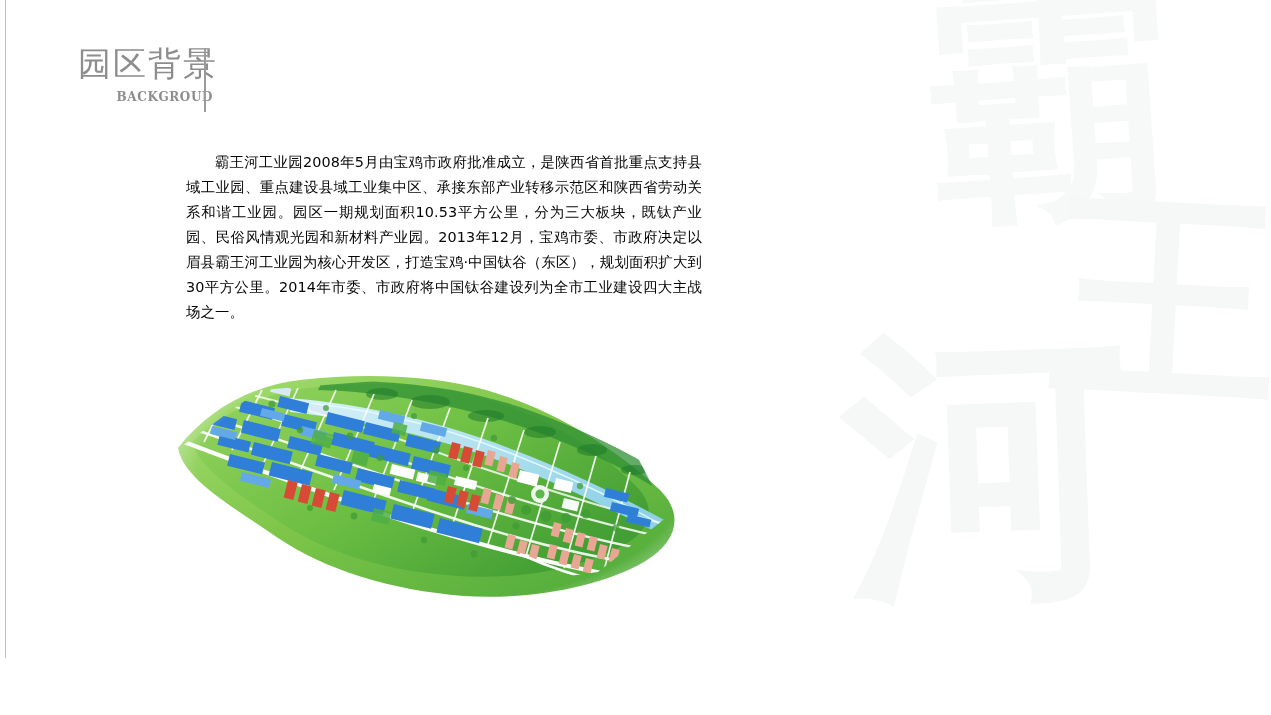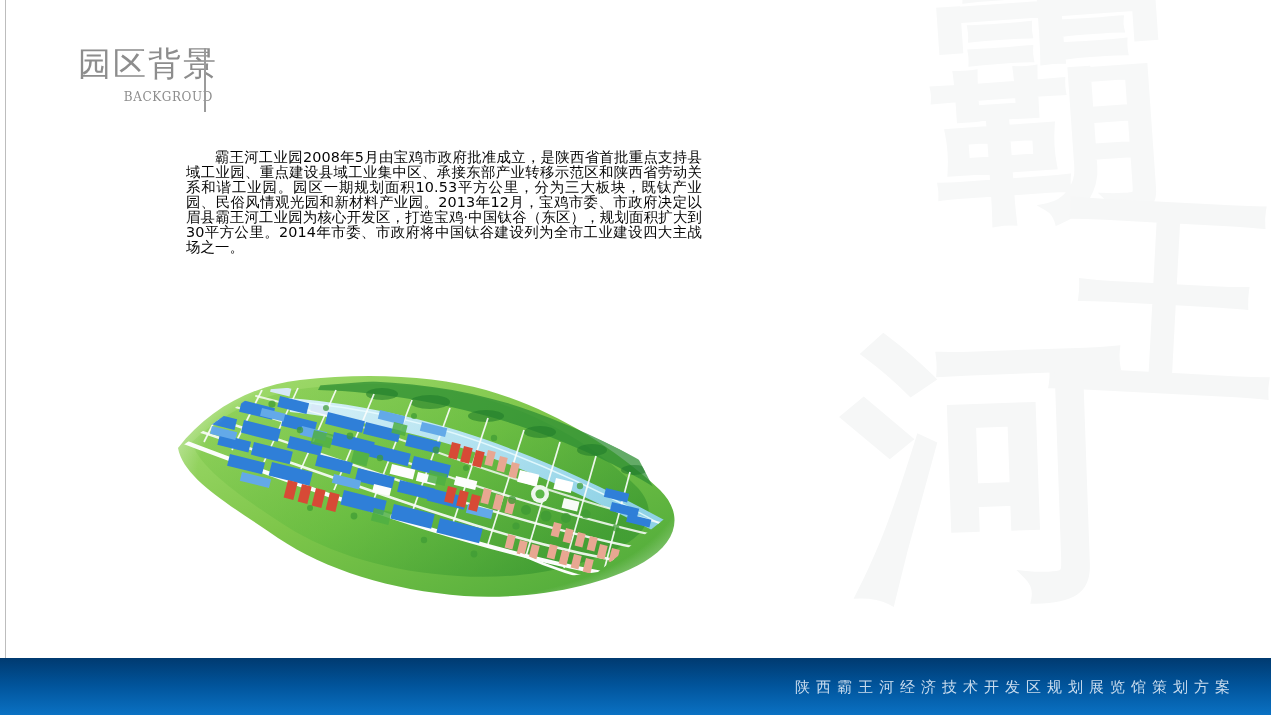--- a/index.html
+++ b/index.html
@@ -57,41 +57,41 @@
     letter-spacing:2px;
     color:#8d8d8d;
     line-height:1.25;
     white-space:nowrap;
   }
   .heading-en {
     margin-top:5px;
     text-align:right;
     padding-right:5px;
     font-family:"DejaVu Serif","Liberation Serif",serif;
-    font-weight:400;
+    font-weight:700;
     font-size:12px;
     letter-spacing:0.6px;
     color:#8d8d8d;
     white-space:nowrap;
   }
   .heading-rule {
     position:absolute;
     left:204px; top:48px;
     width:2px; height:64px;
     background:#9b9b9b;
   }
 
   
   .body-text {
     position:absolute;
     left:186px; top:150px;
     width:516px;
     font-family:"DejaVu Sans","Liberation Sans",sans-serif;
     font-size:14.4px;
-    line-height:15px;
+    line-height:25px;
     color:#050505;
     text-align:justify;
     text-justify:inter-ideograph;
     text-indent:2em;
     letter-spacing:0.1px;
   }
 
   
   .aerial {
     position:absolute;
@@ -357,17 +357,14 @@
         </g>
 
         <path d="M352,216 C396,236 446,250 498,252" fill="none" stroke="#fbfdfb" stroke-width="3"></path>
         <path d="M470,118 C498,150 510,186 506,216" fill="none" stroke="#fbfdfb" stroke-width="2.6"></path>
       </g>
 
       <rect x="0" y="0" width="546" height="278" fill="url(#haze)"></rect>
     </svg>
   </div>
 
-  <div class="footer">
-    <div class="footer-text">陕西霸王河经济技术开发区规划展览馆策划方案</div>
-  </div>
 
 </div>
 
 </body></html>

